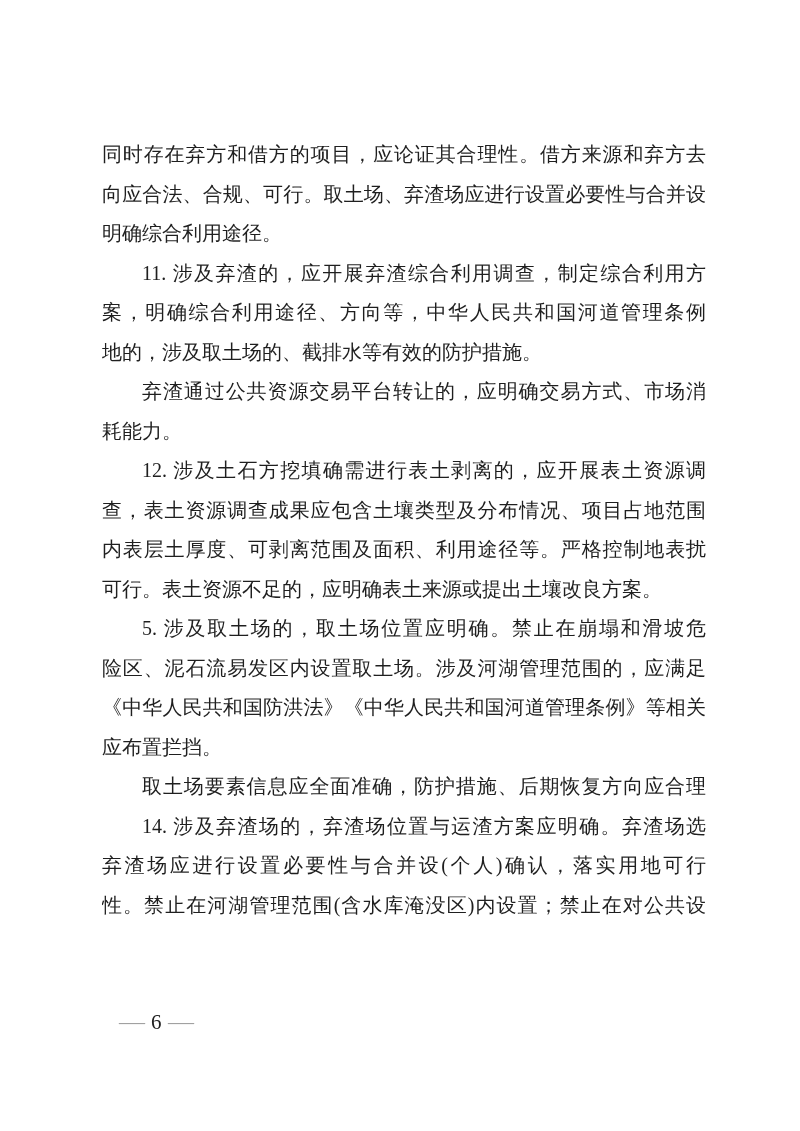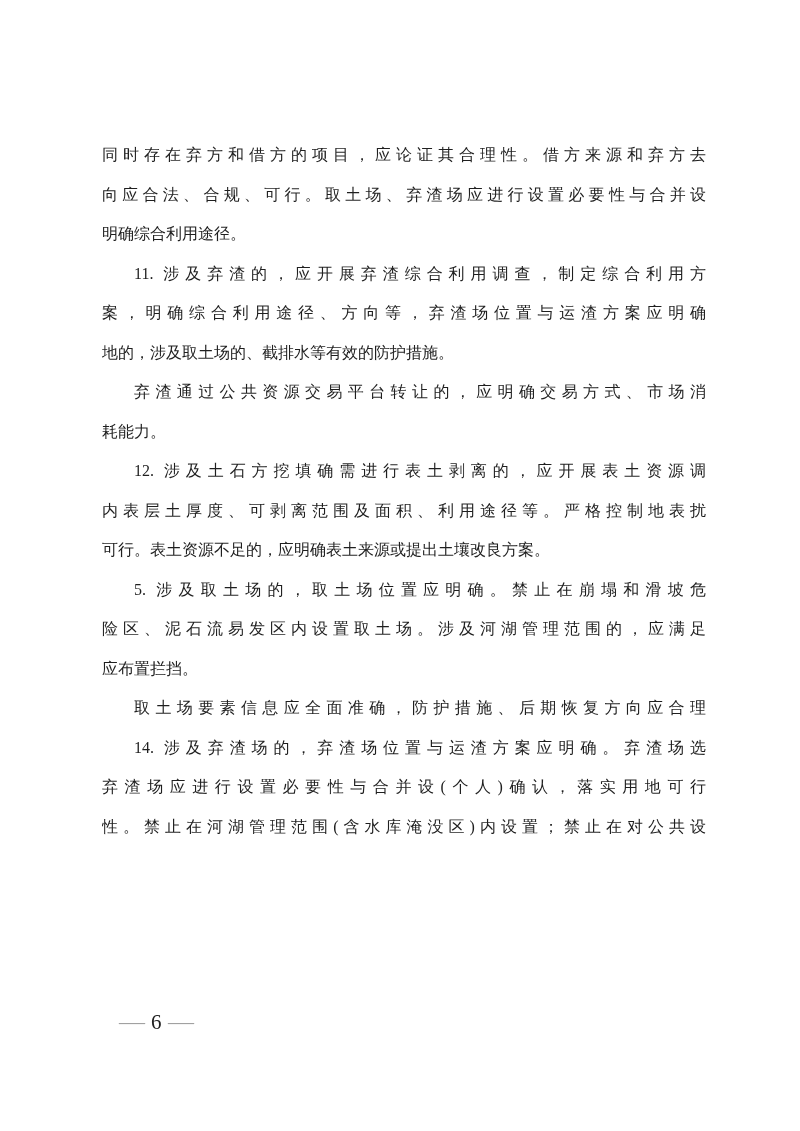--- a/index.html
+++ b/index.html
@@ -14,21 +14,21 @@
     background: #ffffff;
     font-family: "Liberation Serif", "DejaVu Serif", serif;
     color: #1f1f1f;
     overflow: hidden;
   }
   .body-text {
     position: absolute;
     left: 102px;
     top: 135px;
     width: 604px;
-    font-size: 16px;
+    font-size: 20px;
     line-height: 39.5px;
   }
   .ln {
     height: 39.5px;
     overflow: hidden;
     text-align: justify;
     white-space: normal;
   }
   .ln.just {
     text-align-last: justify;
@@ -60,32 +60,34 @@
 <body>
 
 <div class="sheet">
 
   <div class="body-text">
     <div class="ln just">同时存在弃方和借方的项目，应论证其合理性。借方来源和弃方去</div>
     <div class="ln just">向应合法、合规、可行。取土场、弃渣场应进行设置必要性与合并设</div>
     <div class="ln">明确综合利用途径。</div>
 
     <div class="ln ind just">11. 涉及弃渣的，应开展弃渣综合利用调查，制定综合利用方</div>
-    <div class="ln just">案，明确综合利用途径、方向等，弃渣场位置与运渣方案应明确</div>
+    <div class="ln just">案，明确综合利用途径、方向等，中华人民共和国河道管理条例</div>
     <div class="ln">地的，涉及取土场的、截排水等有效的防护措施。</div>
 
     <div class="ln ind just">弃渣通过公共资源交易平台转让的，应明确交易方式、市场消</div>
     <div class="ln">耗能力。</div>
 
     <div class="ln ind just">12. 涉及土石方挖填确需进行表土剥离的，应开展表土资源调</div>
+    <div class="ln just">查，表土资源调查成果应包含土壤类型及分布情况、项目占地范围</div>
     <div class="ln just">内表层土厚度、可剥离范围及面积、利用途径等。严格控制地表扰</div>
     <div class="ln">可行。表土资源不足的，应明确表土来源或提出土壤改良方案。</div>
 
     <div class="ln ind just">5. 涉及取土场的，取土场位置应明确。禁止在崩塌和滑坡危</div>
     <div class="ln just">险区、泥石流易发区内设置取土场。涉及河湖管理范围的，应满足</div>
+    <div class="ln just">《中华人民共和国防洪法》《中华人民共和国河道管理条例》等相关</div>
     <div class="ln">应布置拦挡。</div>
 
     <div class="ln ind just">取土场要素信息应全面准确，防护措施、后期恢复方向应合理</div>
 
     <div class="ln ind just">14. 涉及弃渣场的，弃渣场位置与运渣方案应明确。弃渣场选</div>
     <div class="ln just">弃渣场应进行设置必要性与合并设(个人)确认，落实用地可行</div>
     <div class="ln just">性。禁止在河湖管理范围(含水库淹没区)内设置；禁止在对公共设</div>
   </div>
 
   <div class="footer">

